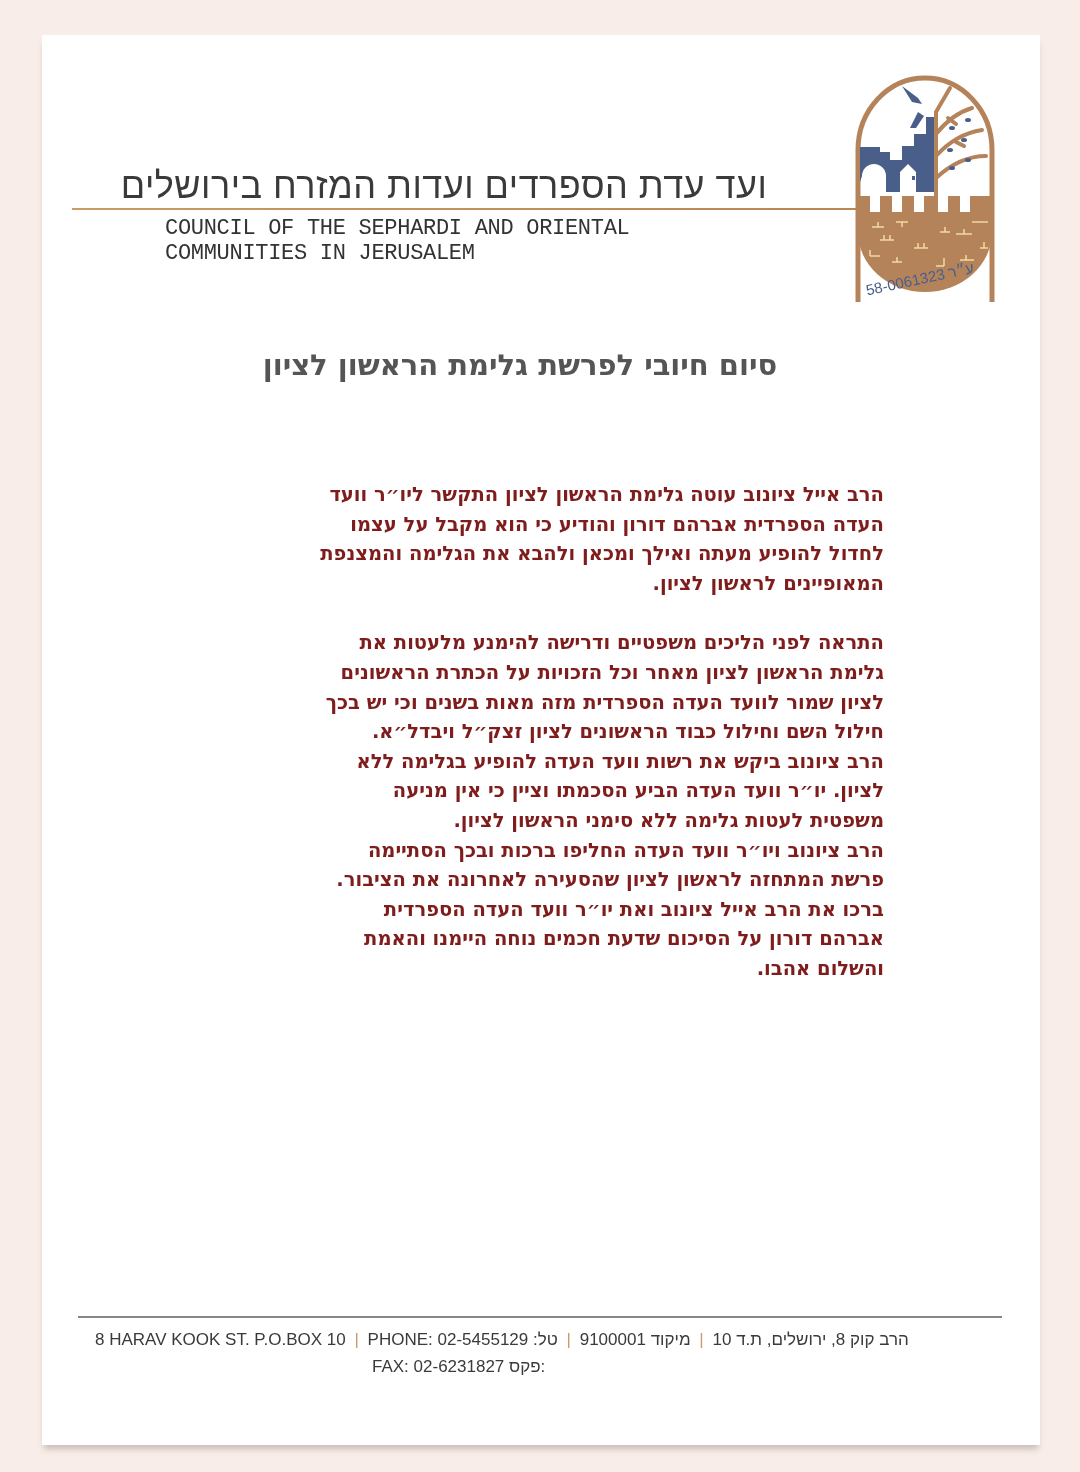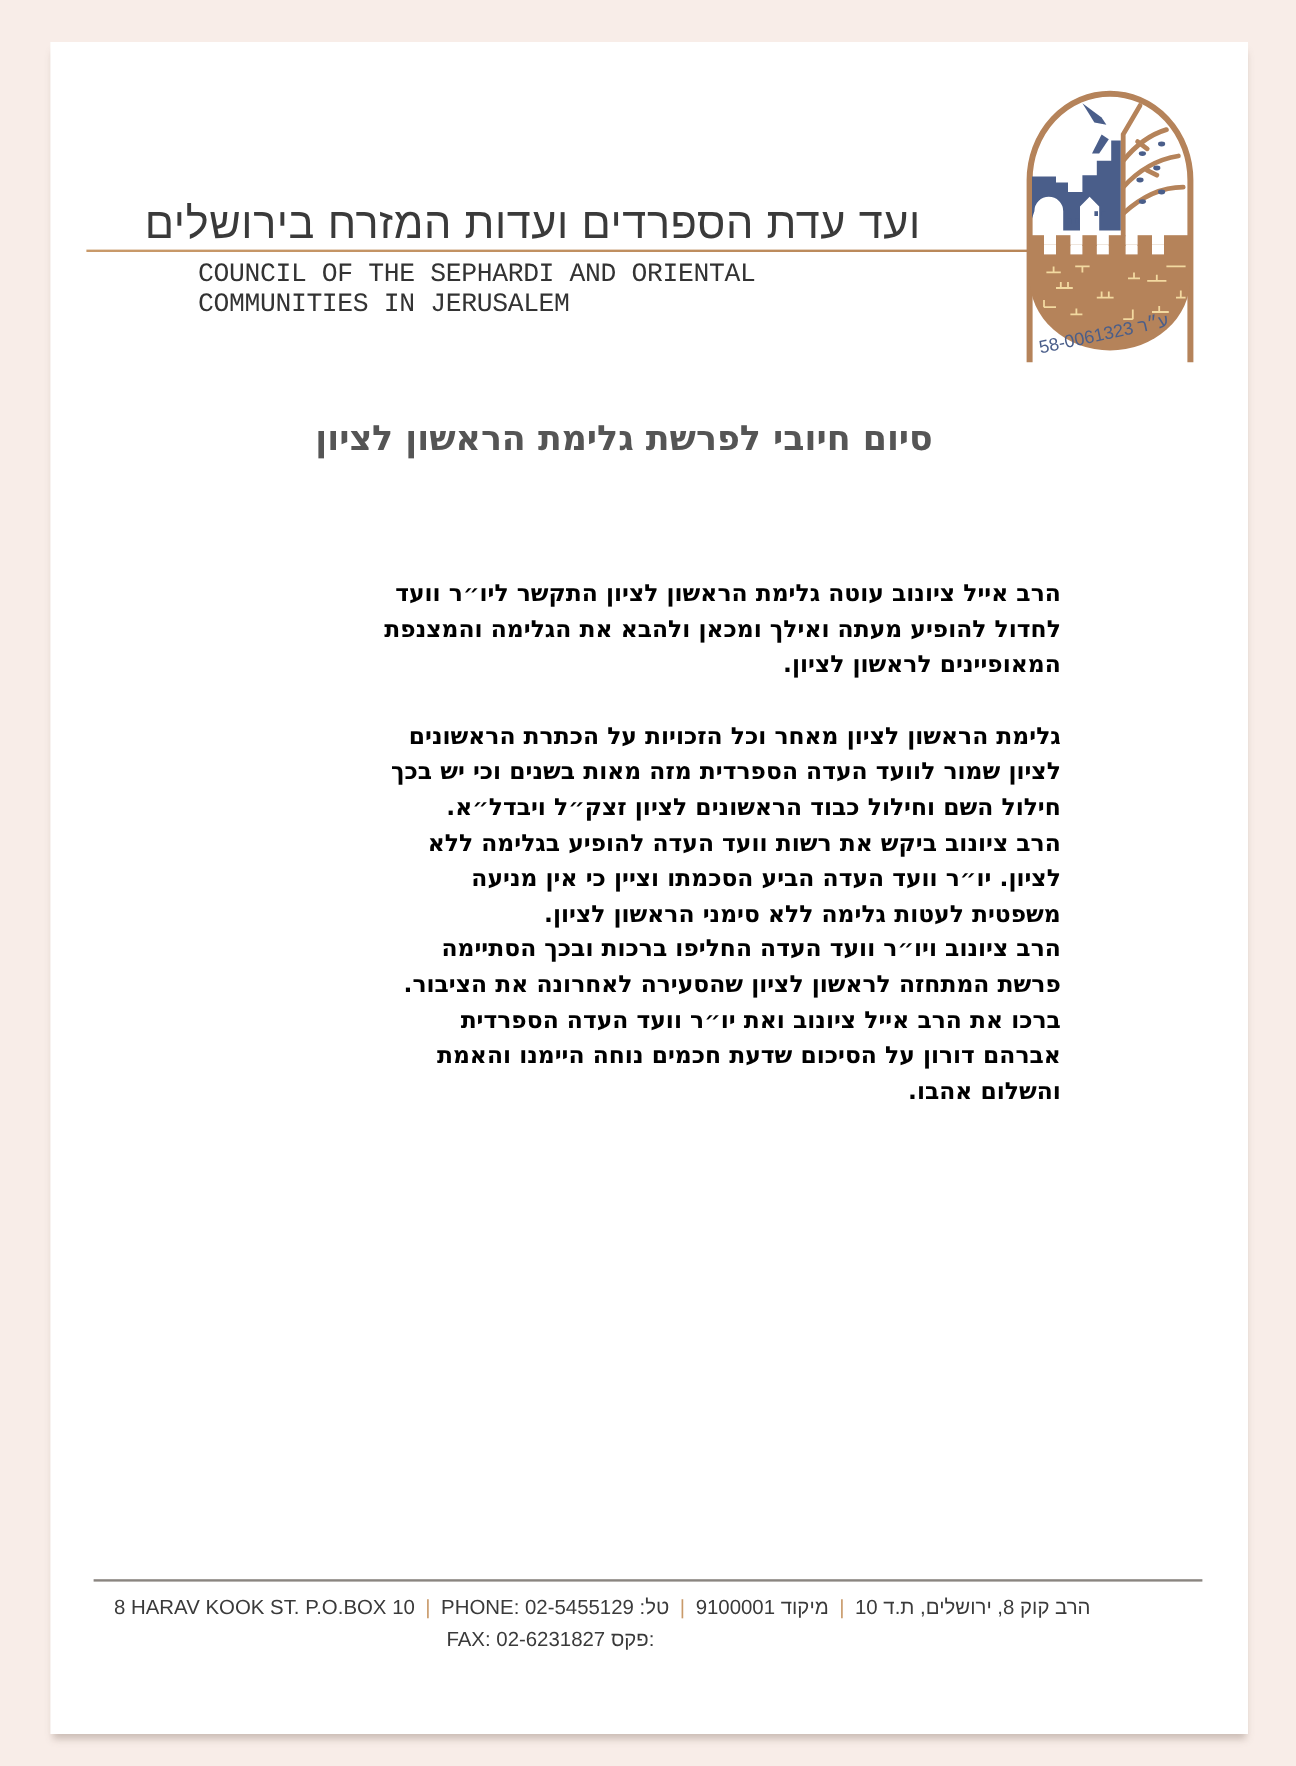--- a/index.html
+++ b/index.html
@@ -33,21 +33,21 @@
     transform:rotate(-12deg); transform-origin:center;
   }
   
   .doc-title {
     position:absolute; left:200px; top:348px; width:640px; text-align:center;
     direction:rtl; font-family:"DejaVu Sans", sans-serif; font-weight:bold; font-size:29px; color:#555;
   }
   
   .body-text {
     position:absolute; right:196px; top:480px; width:700px; direction:rtl; text-align:right;
-    font-family:"DejaVu Sans", sans-serif; font-weight:bold; font-size:19.5px; color:#000000;
+    font-family:"DejaVu Sans", sans-serif; font-weight:bold; font-size:19.5px; color:#7f1d1d;
     line-height:29.6px;
   }
   .para { margin:0 0 30px 0; }
   .para .line { display:block; white-space:nowrap; }
   
   .foot-rule {
     position:absolute; left:78px; top:1316px; width:924px; height:2px; background:#8a8580;
   }
   .foot-line1 {
     position:absolute; left:95px; top:1330px; width:900px; white-space:nowrap;
@@ -138,24 +138,26 @@
 <div class="reg-no">
   <span>58-0061323</span>
   <span style="direction:rtl;">ע״ר</span>
 </div>
 
 <div class="doc-title">סיום חיובי לפרשת גלימת הראשון לציון</div>
 
 <div class="body-text">
   <p class="para">
     <span class="line">הרב אייל ציונוב עוטה גלימת הראשון לציון התקשר ליו״ר וועד</span>
+    <span class="line">העדה הספרדית אברהם דורון והודיע כי הוא מקבל על עצמו</span>
     <span class="line">לחדול להופיע מעתה ואילך ומכאן ולהבא את הגלימה והמצנפת</span>
     <span class="line">המאופיינים לראשון לציון.</span>
   </p>
   <p class="para">
+    <span class="line">התראה לפני הליכים משפטיים ודרישה להימנע מלעטות את</span>
     <span class="line">גלימת הראשון לציון מאחר וכל הזכויות על הכתרת הראשונים</span>
     <span class="line">לציון שמור לוועד העדה הספרדית מזה מאות בשנים וכי יש בכך</span>
     <span class="line">חילול השם וחילול כבוד הראשונים לציון זצק״ל ויבדל״א.</span>
     <span class="line">הרב ציונוב ביקש את רשות וועד העדה להופיע בגלימה ללא</span>
     <span class="line">לציון. יו״ר וועד העדה הביע הסכמתו וציין כי אין מניעה</span>
     <span class="line">משפטית לעטות גלימה ללא סימני הראשון לציון.</span>
     <span class="line">הרב ציונוב ויו״ר וועד העדה החליפו ברכות ובכך הסתיימה</span>
     <span class="line">פרשת המתחזה לראשון לציון שהסעירה לאחרונה את הציבור.</span>
     <span class="line">ברכו את הרב אייל ציונוב ואת יו״ר וועד העדה הספרדית</span>
     <span class="line">אברהם דורון על הסיכום שדעת חכמים נוחה היימנו והאמת</span>

